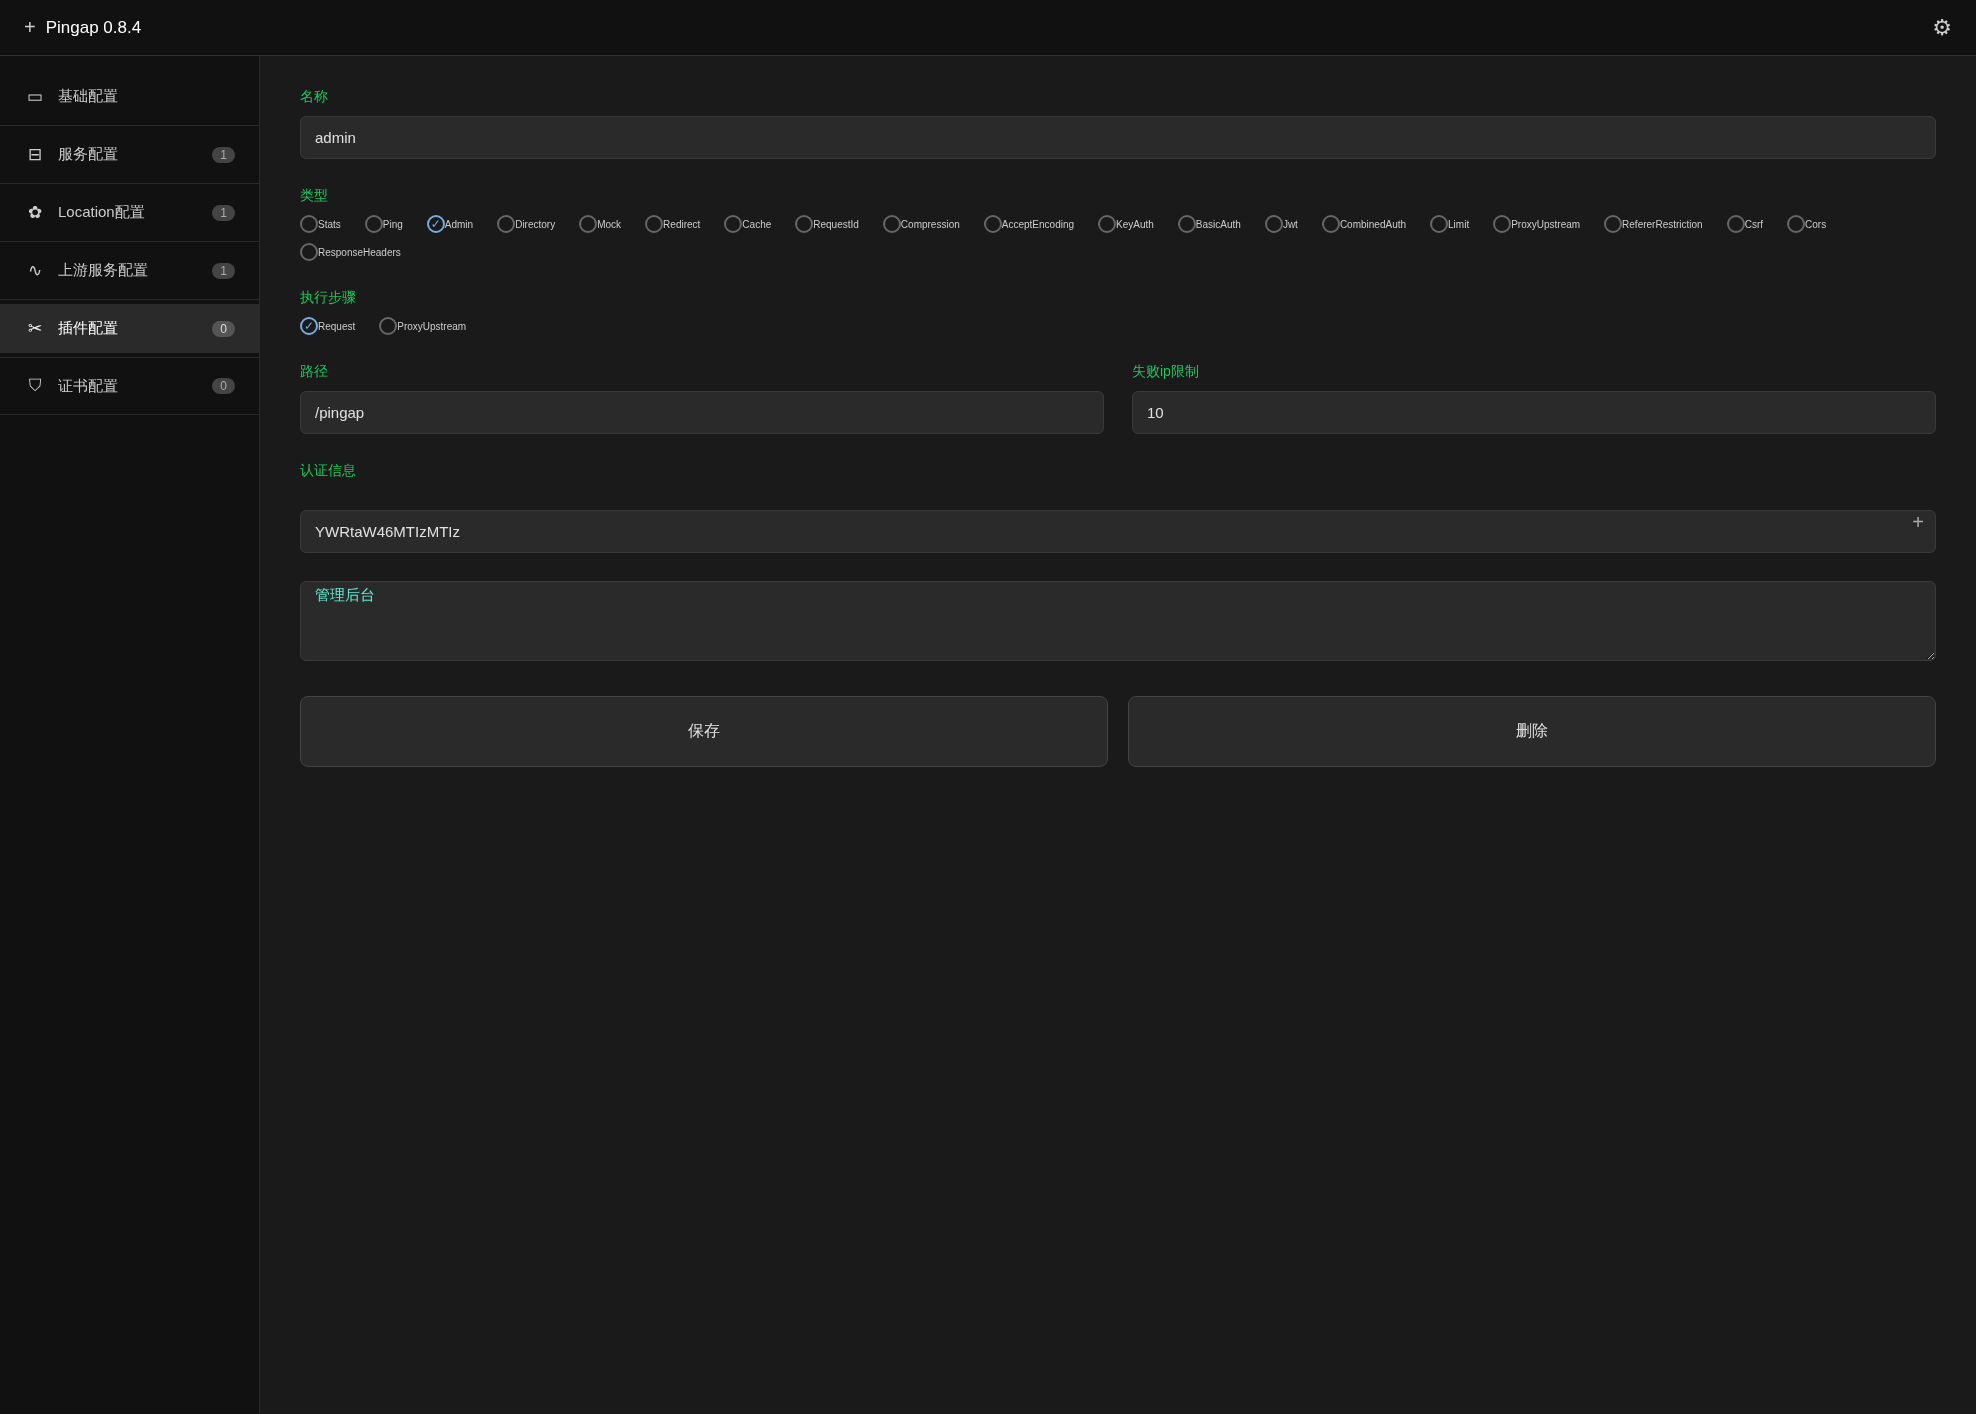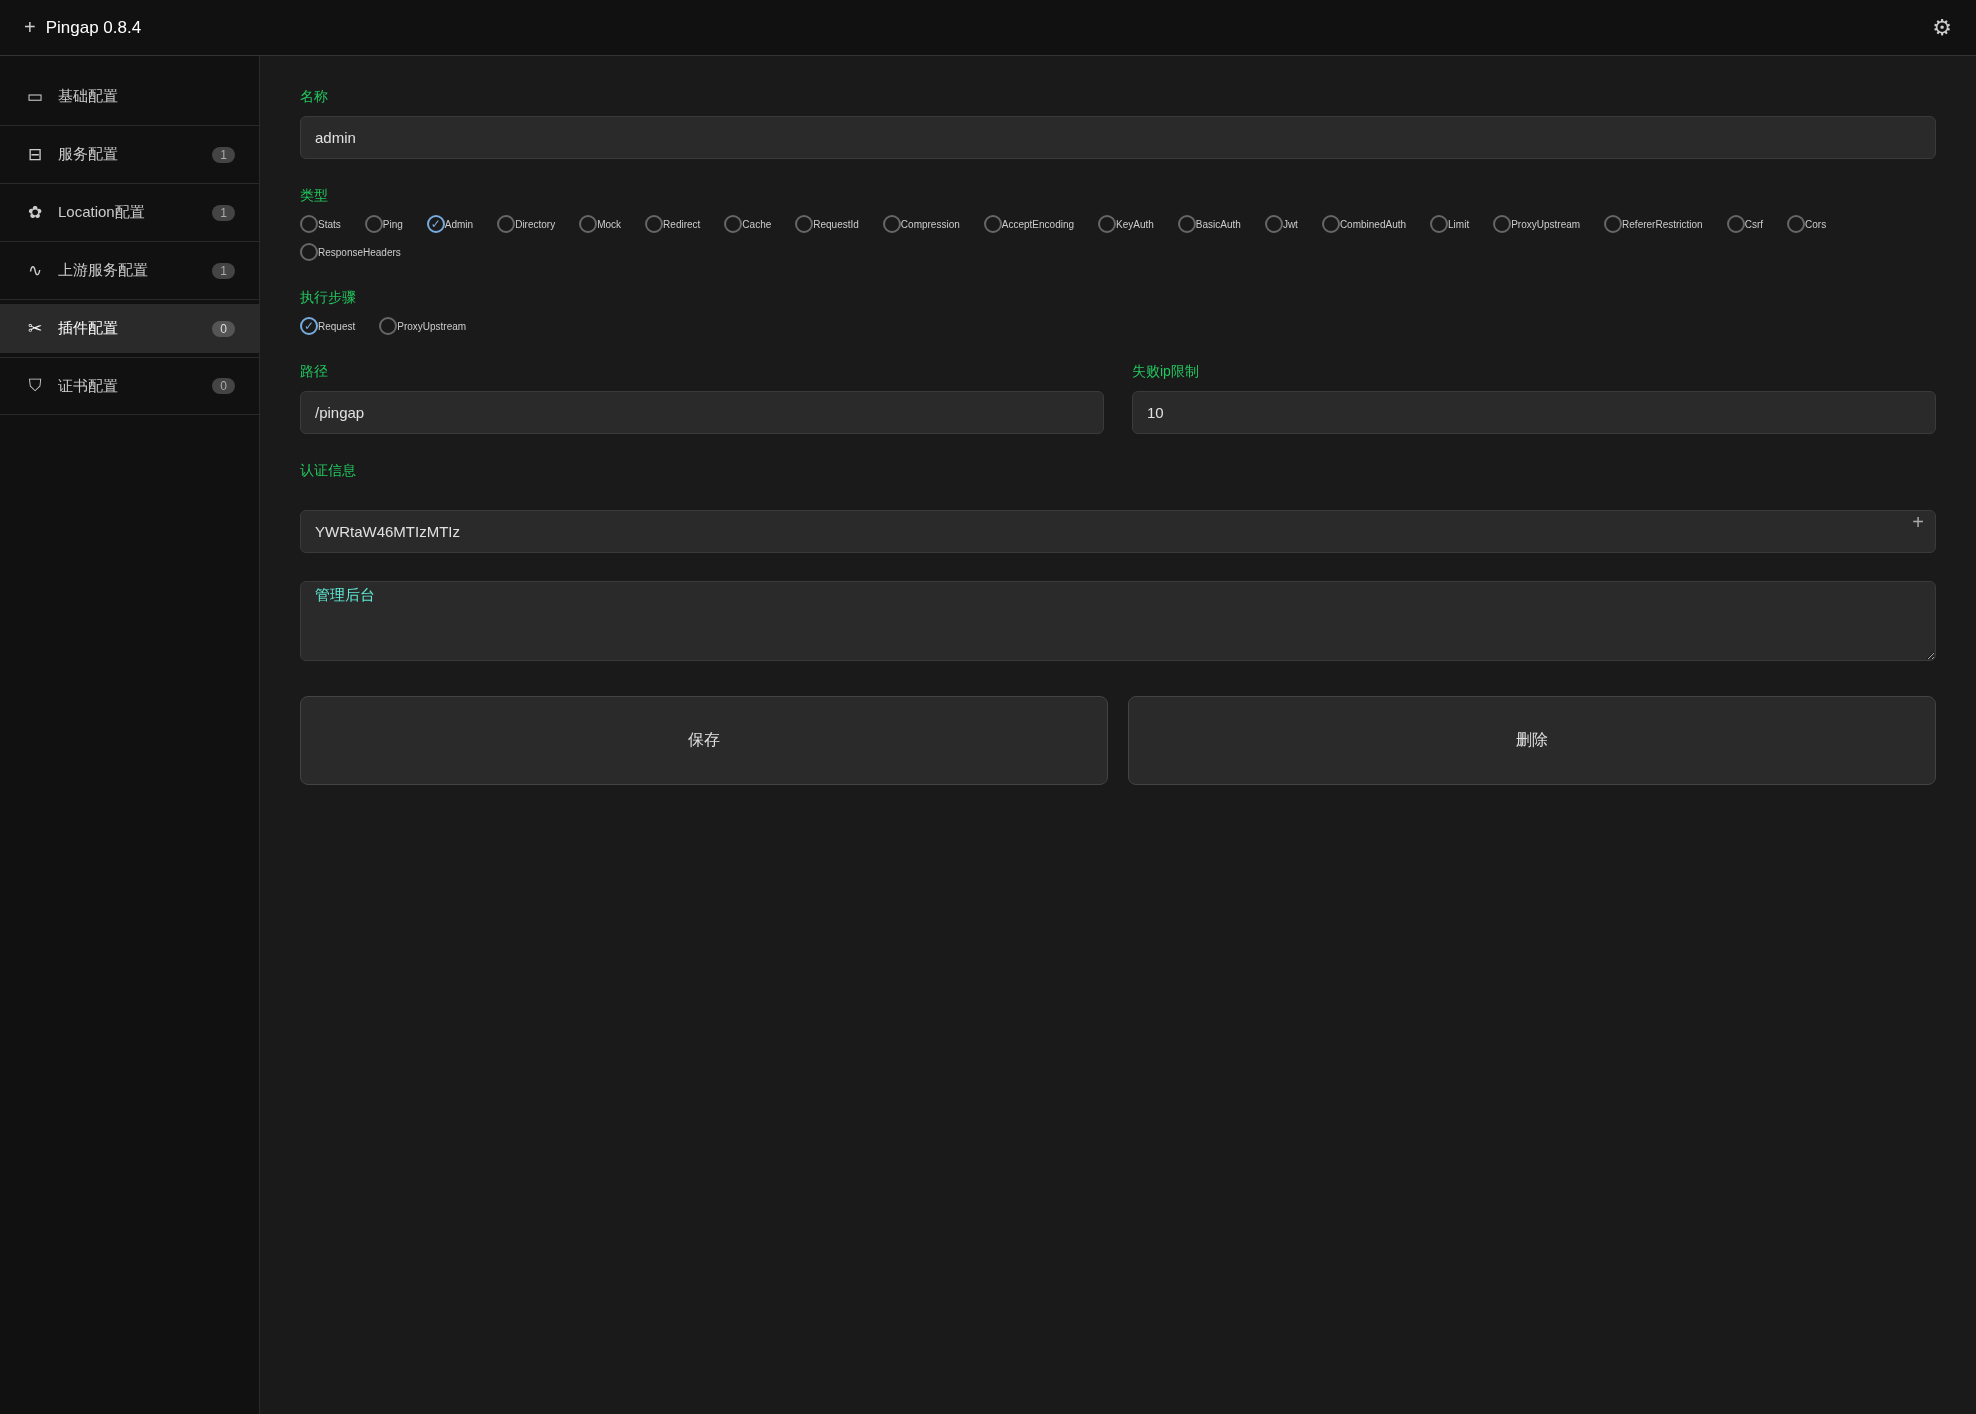--- a/index.html
+++ b/index.html
@@ -210,21 +210,21 @@
 
     
     .bottom-bar {
       display: flex;
       gap: 20px;
       margin-top: 32px;
       padding-bottom: 16px;
     }
     .btn {
       flex: 1;
-      padding: 33px;
+      padding: 24px;
       border-radius: 8px;
       border: none;
       font-size: 16px;
       cursor: pointer;
       font-family: inherit;
     }
     .btn-save {
       background: #2a2a2a;
       color: #e0e0e0;
       border: 1px solid #444;

